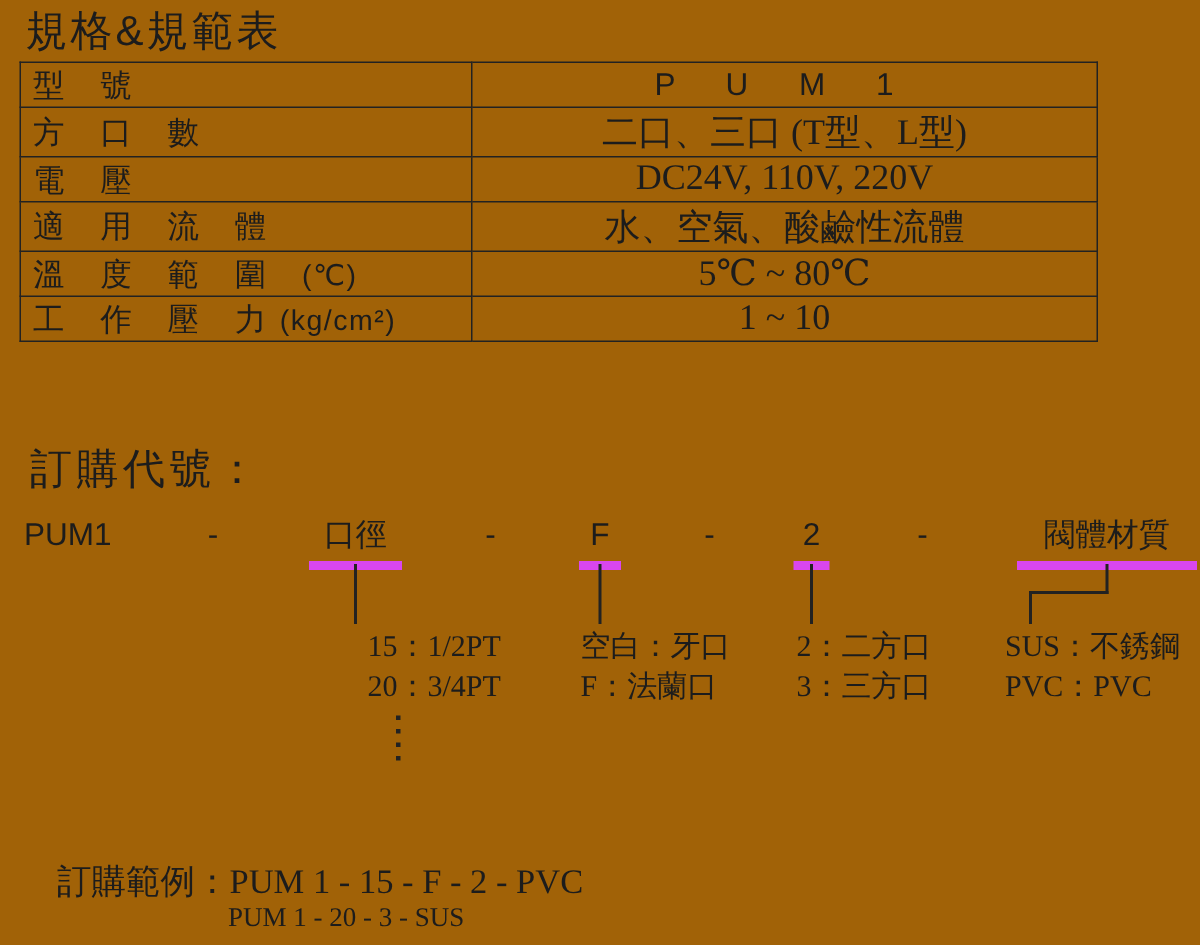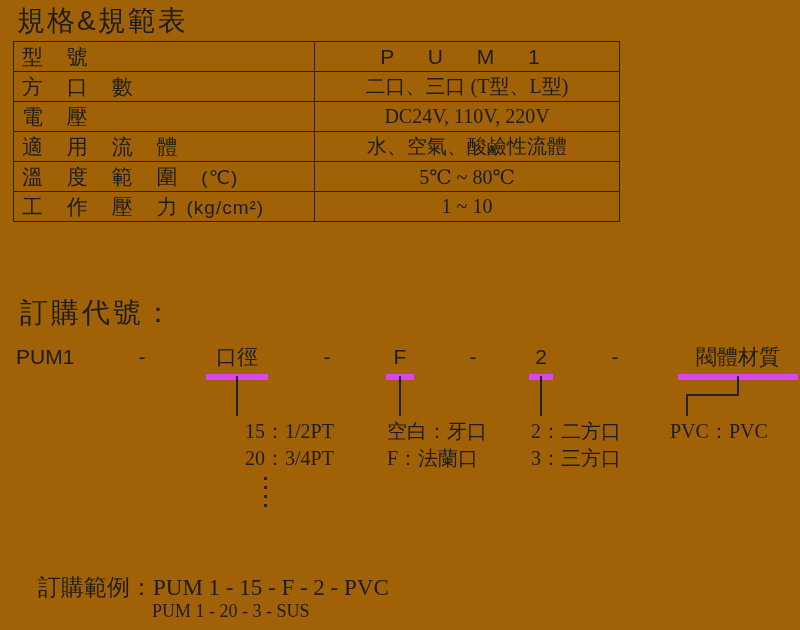--- a/index.html
+++ b/index.html
@@ -10,34 +10,34 @@
   }
   .gothic { font-family:"Liberation Sans","DejaVu Sans",sans-serif; }
 
   .page-title {
     position:absolute; left:17px; top:2px;
     font-size:28px; letter-spacing:2px; font-weight:500;
   }
 
   
   .spec-table {
-    position:absolute; left:13px; top:41px; width:607px;
+    position:absolute; left:13px; top:41px; width:719px;
     border-collapse:collapse; table-layout:fixed;
   }
   .spec-table td {
     border:1.8px solid #222; height:29px; overflow:hidden;
     white-space:nowrap; padding:0;
   }
   td.spec-label {
     width:292px; padding-left:8px;
     font-size:21px; letter-spacing:9px;
   }
   td.spec-label .suffix { letter-spacing:1px; font-size:19px; }
   td.spec-value {
-    text-align:center; font-size:20px;
+    text-align:center; font-size:24px;
     font-family:"Liberation Serif","DejaVu Serif",serif;
   }
   td.spec-value.model {
     letter-spacing:14px; font-family:"Liberation Sans","DejaVu Sans",sans-serif;
     font-size:21px;
   }
 
   
   .ordering-heading {
     position:absolute; left:20px; top:294px;
@@ -152,20 +152,21 @@
   </div>
   <div class="legend legend-flange">
     <div>空白：牙口</div>
     <div>F：法蘭口</div>
   </div>
   <div class="legend legend-ports">
     <div>2：二方口</div>
     <div>3：三方口</div>
   </div>
   <div class="legend legend-material">
+    <div>SUS：不銹鋼</div>
     <div>PVC：PVC</div>
   </div>
 
   <div class="vdots">
     <div class="dot"></div>
       <div class="dot"></div>
       <div class="dot"></div>
       <div class="dot"></div>
   </div>
 

